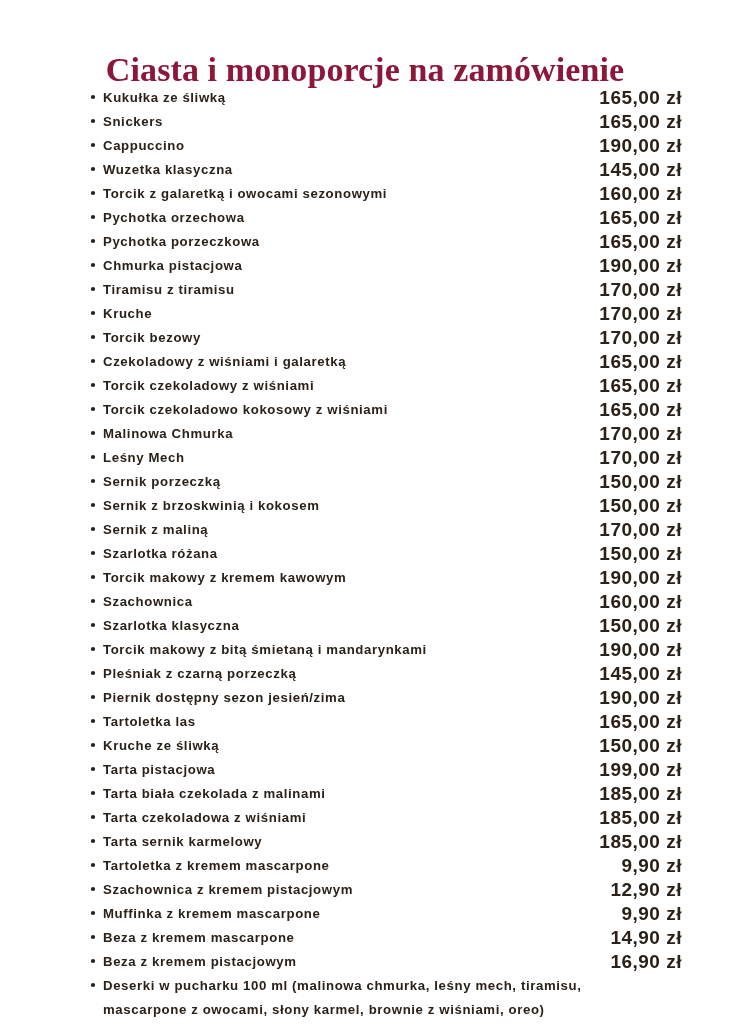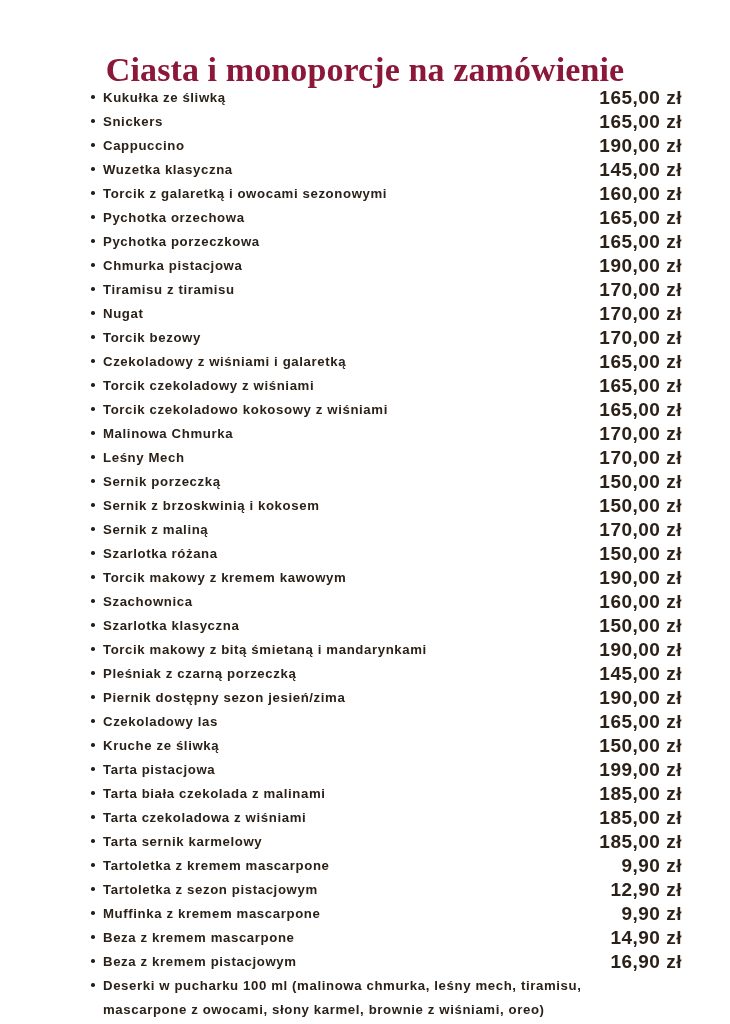--- a/index.html
+++ b/index.html
@@ -156,21 +156,21 @@
         <span class="item-name">Chmurka pistacjowa</span>
         <span class="item-price">190,00 zł</span>
       </li>
       <li class="menu-row">
         <span class="bullet"></span>
         <span class="item-name">Tiramisu z tiramisu</span>
         <span class="item-price">170,00 zł</span>
       </li>
       <li class="menu-row">
         <span class="bullet"></span>
-        <span class="item-name">Nugat</span>
+        <span class="item-name">Kruche</span>
         <span class="item-price">170,00 zł</span>
       </li>
       <li class="menu-row">
         <span class="bullet"></span>
         <span class="item-name">Torcik bezowy</span>
         <span class="item-price">170,00 zł</span>
       </li>
       <li class="menu-row">
         <span class="bullet"></span>
         <span class="item-name">Czekoladowy z wiśniami i galaretką</span>
@@ -241,21 +241,21 @@
         <span class="item-name">Pleśniak z czarną porzeczką</span>
         <span class="item-price">145,00 zł</span>
       </li>
       <li class="menu-row">
         <span class="bullet"></span>
         <span class="item-name">Piernik dostępny sezon jesień/zima</span>
         <span class="item-price">190,00 zł</span>
       </li>
       <li class="menu-row">
         <span class="bullet"></span>
-        <span class="item-name">Czekoladowy las</span>
+        <span class="item-name">Tartoletka las</span>
         <span class="item-price">165,00 zł</span>
       </li>
       <li class="menu-row">
         <span class="bullet"></span>
         <span class="item-name">Kruche ze śliwką</span>
         <span class="item-price">150,00 zł</span>
       </li>
       <li class="menu-row">
         <span class="bullet"></span>
         <span class="item-name">Tarta pistacjowa</span>
@@ -276,21 +276,21 @@
         <span class="item-name">Tarta sernik karmelowy</span>
         <span class="item-price">185,00 zł</span>
       </li>
       <li class="menu-row">
         <span class="bullet"></span>
         <span class="item-name">Tartoletka z kremem mascarpone</span>
         <span class="item-price">9,90 zł</span>
       </li>
       <li class="menu-row">
         <span class="bullet"></span>
-        <span class="item-name">Tartoletka z sezon pistacjowym</span>
+        <span class="item-name">Szachownica z kremem pistacjowym</span>
         <span class="item-price">12,90 zł</span>
       </li>
       <li class="menu-row">
         <span class="bullet"></span>
         <span class="item-name">Muffinka z kremem mascarpone</span>
         <span class="item-price">9,90 zł</span>
       </li>
       <li class="menu-row">
         <span class="bullet"></span>
         <span class="item-name">Beza z kremem mascarpone</span>

